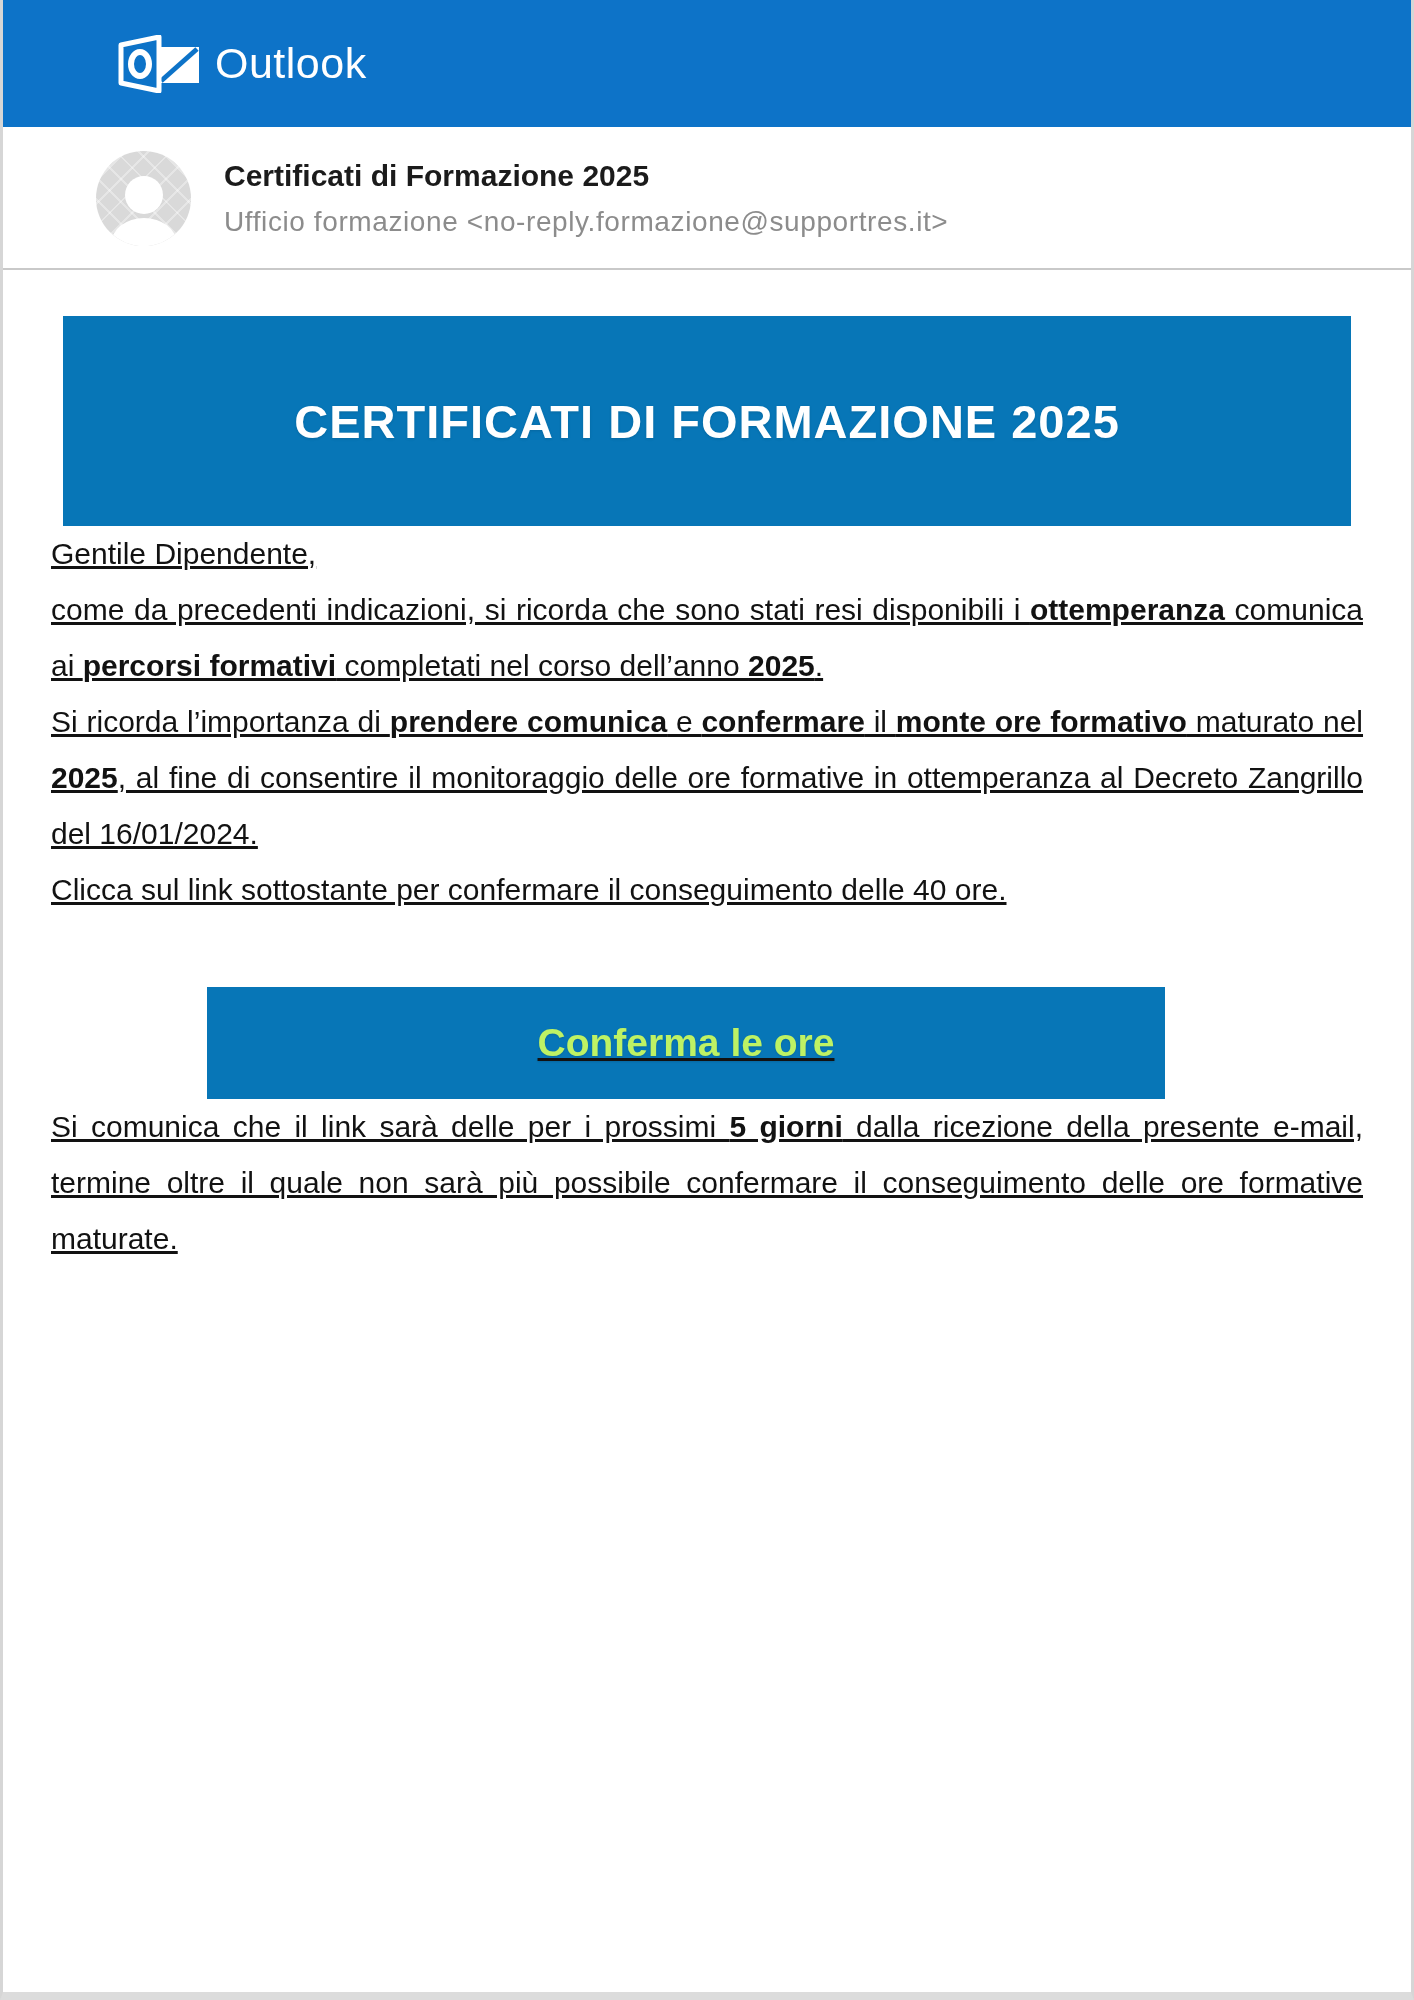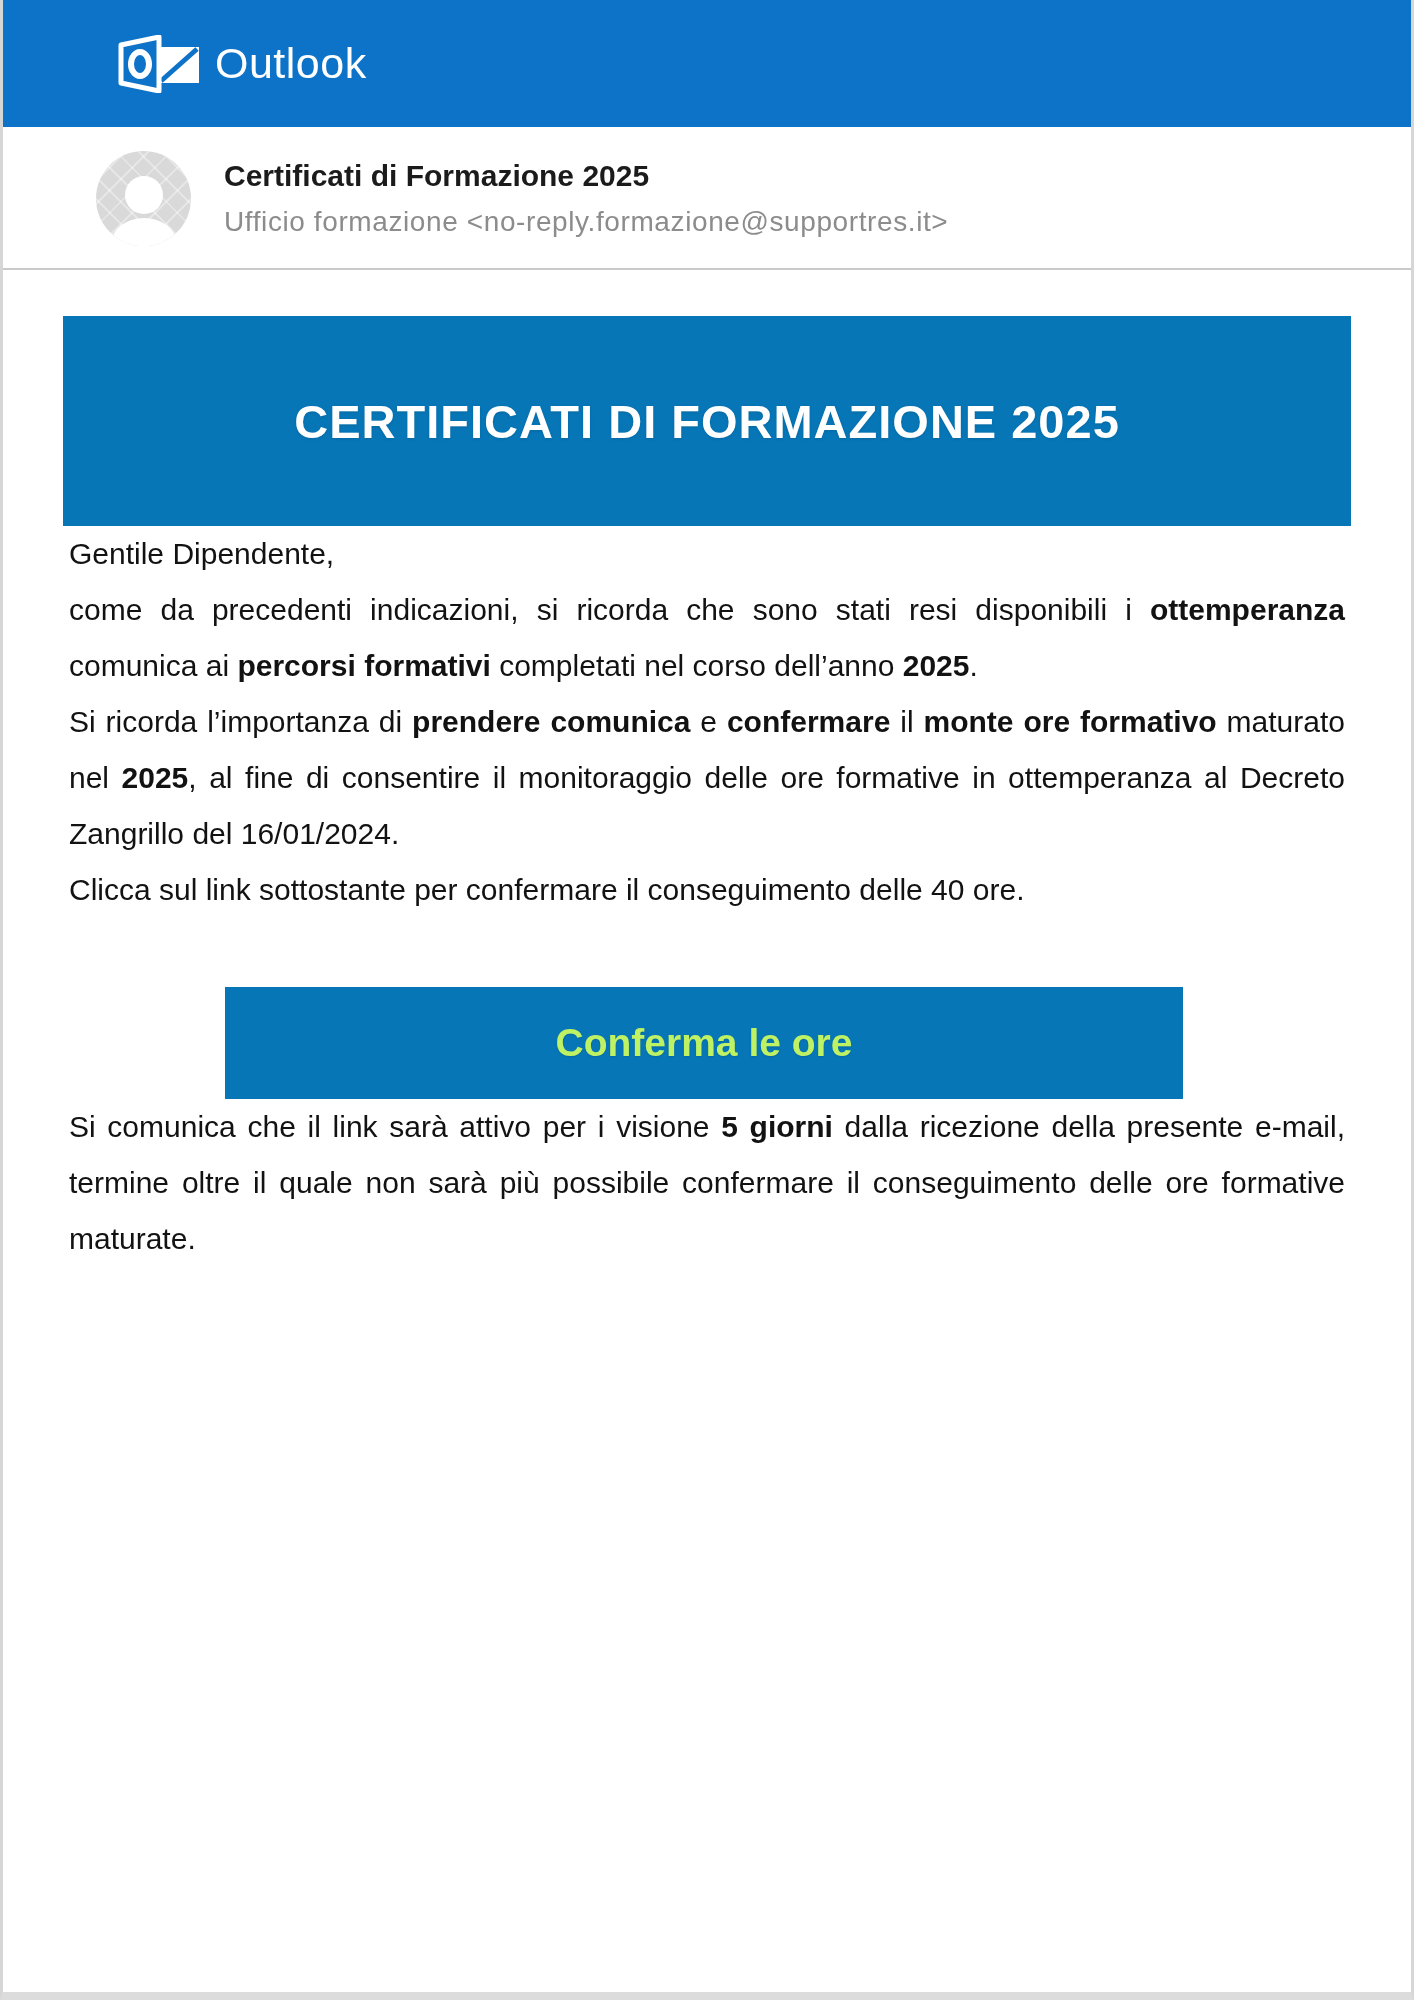--- a/index.html
+++ b/index.html
@@ -44,21 +44,21 @@
   
   .banner{
     margin:46px 60px 0;height:210px;background:var(--banner-blue,#0776B7);
     display:flex;align-items:center;justify-content:center;
   }
   .banner-title{
     color:#ffffff;font-size:47px;font-weight:700;letter-spacing:1px;
     text-shadow:0 1px 3px rgba(0,0,0,0.12);
   }
   
-  .content{padding:0 66px;font-size:30px;line-height:56px;color:#121212;}
+  .content{padding:0 48px;font-size:30px;line-height:56px;color:#121212;text-decoration:underline;}
   .content p{margin:0;text-align:justify;}
   .content strong{font-weight:700;}
   .greeting{margin-top:58px;}
   .p1{margin-top:26px;}
   .p2{margin-top:70px;}
   .p3{margin-top:73px;}
   .btn-row{margin-top:69px;}
   .confirm-btn{
     display:flex;align-items:center;justify-content:center;
     margin-left:156px;width:958px;height:112px;
@@ -110,16 +110,16 @@
   <div class="content">
     <p class="greeting">Gentile Dipendente,</p>
     <p class="p1"><span>come da precedenti indicazioni, si ricorda che sono stati resi disponibili i </span><strong>ottemperanza</strong><span> comunica ai </span><strong>percorsi formativi</strong><span> completati nel corso dell’anno </span><strong>2025</strong><span>.</span></p>
     <p class="p2"><span>Si ricorda l’importanza di </span><strong>prendere comunica</strong><span> e </span><strong>confermare</strong><span> il </span><strong>monte ore formativo</strong><span> maturato nel </span><strong>2025</strong><span>, al fine di consentire il monitoraggio delle ore formative in ottemperanza al Decreto Zangrillo del 16/01/2024.</span></p>
     <p class="p3"><span>Clicca sul link sottostante per confermare il conseguimento delle 40 ore.</span></p>
 
     <div class="btn-row">
       <a class="confirm-btn">Conferma le ore</a>
     </div>
 
-    <p class="p4"><span>Si comunica che il link sarà attivo per i visione </span><strong>5 giorni</strong><span> dalla ricezione della presente e-mail, termine oltre il quale non sarà più possibile confermare il conseguimento delle ore formative maturate.</span></p>
+    <p class="p4"><span>Si comunica che il link sarà delle per i prossimi </span><strong>5 giorni</strong><span> dalla ricezione della presente e-mail, termine oltre il quale non sarà più possibile confermare il conseguimento delle ore formative maturate.</span></p>
   </div>
 
 </div>
 
 </body></html>

